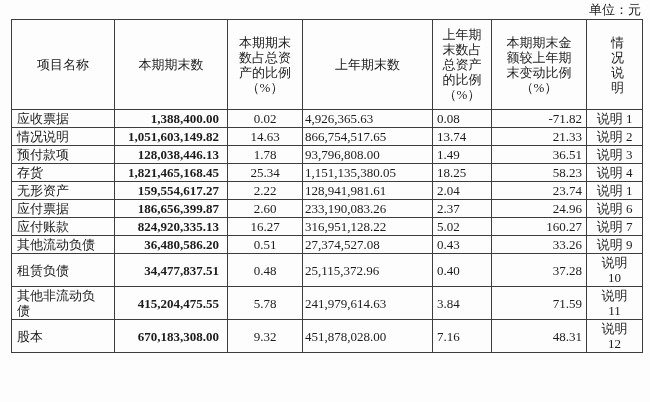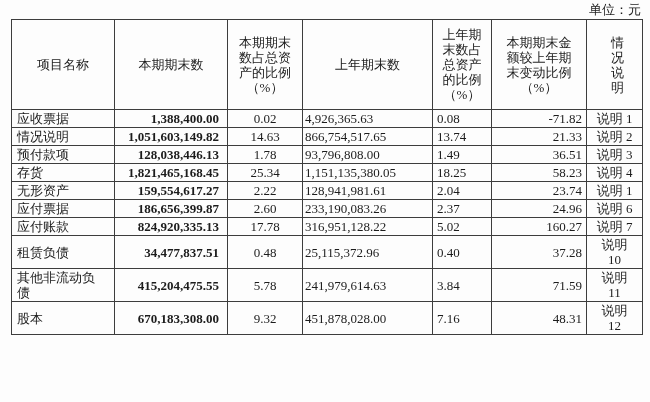--- a/index.html
+++ b/index.html
@@ -133,25 +133,34 @@
           <td class="c2">186,656,399.87</td>
           <td class="c3">2.60</td>
           <td class="c4">233,190,083.26</td>
           <td class="c5">2.37</td>
           <td class="c6">24.96</td>
           <td class="c7">说明 6</td>
         </tr>
         <tr>
           <td class="c1">应付账款</td>
           <td class="c2">824,920,335.13</td>
-          <td class="c3">17.78</td>
+          <td class="c3">16.27</td>
           <td class="c4">316,951,128.22</td>
           <td class="c5">5.02</td>
           <td class="c6">160.27</td>
           <td class="c7">说明 7</td>
+        </tr>
+        <tr>
+          <td class="c1">其他流动负债</td>
+          <td class="c2">36,480,586.20</td>
+          <td class="c3">0.51</td>
+          <td class="c4">27,374,527.08</td>
+          <td class="c5">0.43</td>
+          <td class="c6">33.26</td>
+          <td class="c7">说明 9</td>
         </tr>
         <tr>
           <td class="c1">租赁负债</td>
           <td class="c2">34,477,837.51</td>
           <td class="c3">0.48</td>
           <td class="c4">25,115,372.96</td>
           <td class="c5">0.40</td>
           <td class="c6">37.28</td>
           <td class="c7">说明 10</td>
         </tr>

